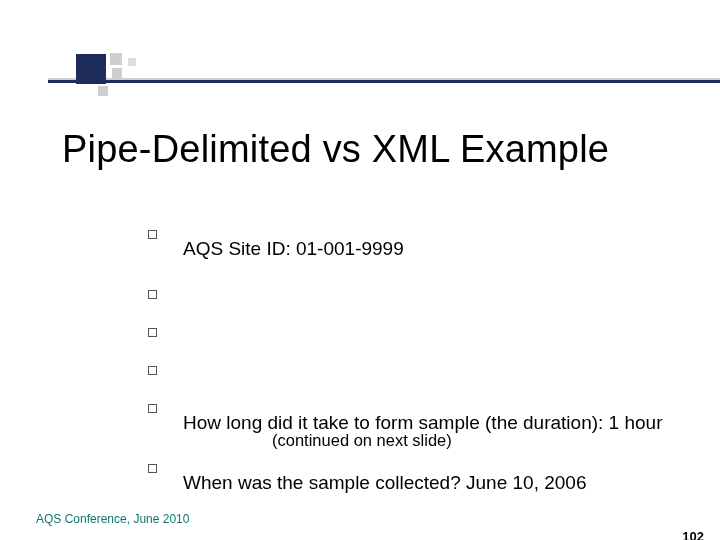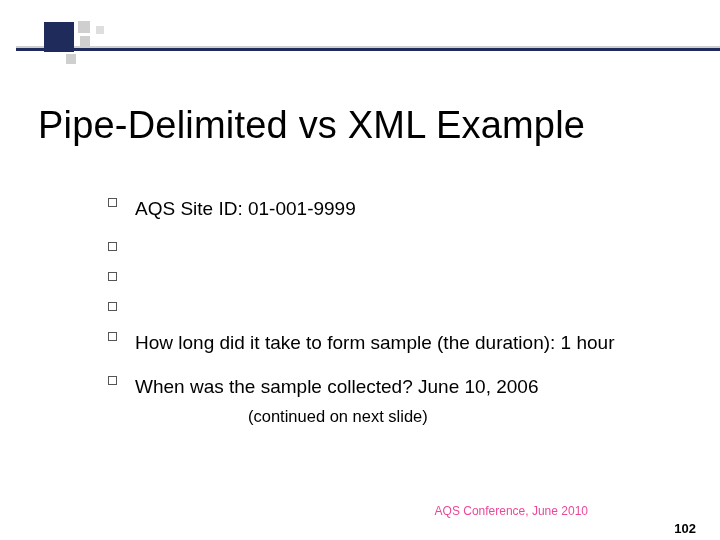--- a/index.html
+++ b/index.html
@@ -1,15 +1,15 @@
 <!DOCTYPE html>
 <html><head>
 <meta charset="utf-8">
 <style>
-  * { margin: 4px; padding: 0; box-sizing: border-box; }
+  * { margin: 12px; padding: 0; box-sizing: border-box; }
   body {
     width: 720px;
     height: 540px;
     background: #fff;
     font-family: Arial, Helvetica, sans-serif;
     position: relative;
     overflow: hidden;
   }
   .deco {
     position: absolute;
@@ -67,23 +67,23 @@
     position: absolute;
     top: 395px; left: 236px;
     font-size: 16.5px;
     color: #000;
   }
   .footer-text {
     position: absolute;
     bottom: 26px;
     left: 0;
     width: 576px;
-    text-align: right;
+    text-align: left;
     font-size: 12px;
-    color: #ec4899;
+    color: #0f766e;
   }
   .page-num {
     position: absolute;
     bottom: 8px;
     right: 28px;
     font-size: 13px;
     font-weight: 700;
     color: #000;
   }
 </style>

